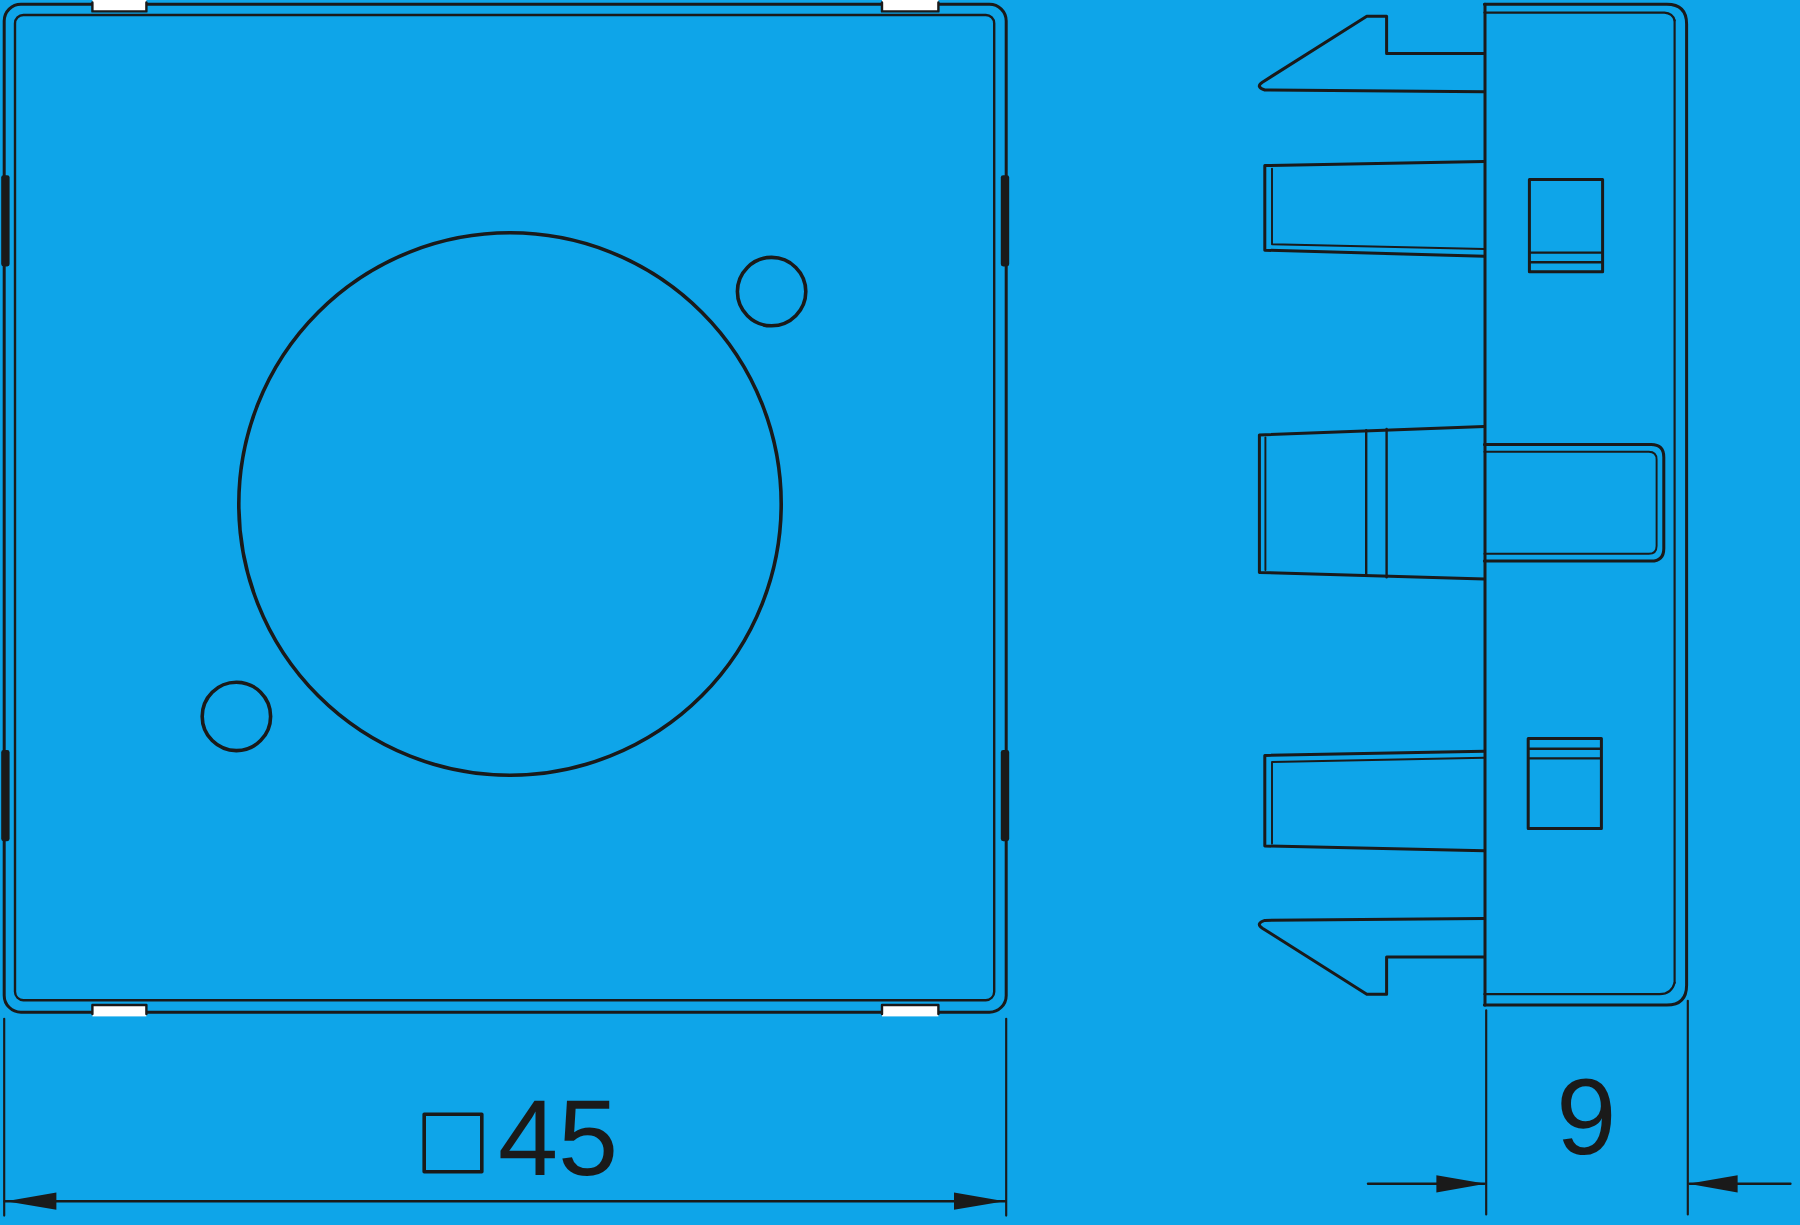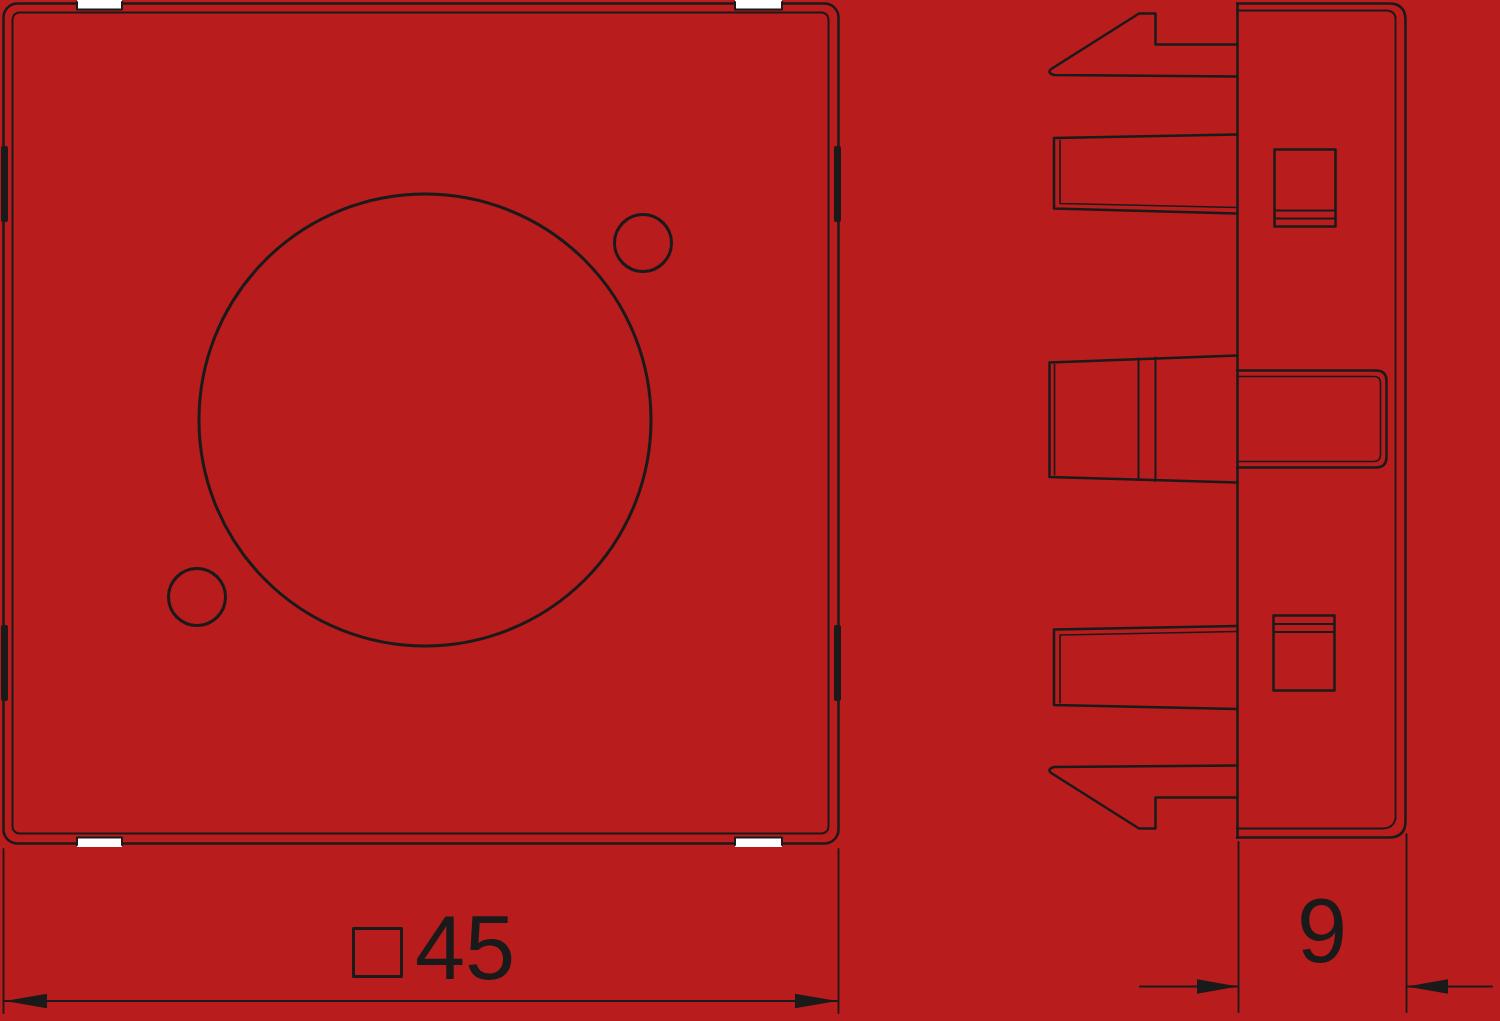--- a/index.html
+++ b/index.html
@@ -1,19 +1,19 @@
 <!DOCTYPE html>
 <html><head>
 <meta charset="utf-8">
 <style>
   html,body{margin:0;padding:0;background:#ffffff;}
   .canvas{
     position:relative;
     width:1500px;height:1021px;
-    background:#b91c1c;
+    background:#0ea5e9;
     overflow:hidden;
     font-family:"Liberation Sans", sans-serif;
   }
   svg{display:block;width:1500px;height:1021px;}
   .ln{fill:none;stroke:#1a1a1a;stroke-linecap:round;stroke-linejoin:round;}
   .s3{stroke-width:3;}
   .s25{stroke-width:2.5;}
   .s2{stroke-width:2;}
   .s18{stroke-width:1.8;}
   .s16{stroke-width:1.6;}

